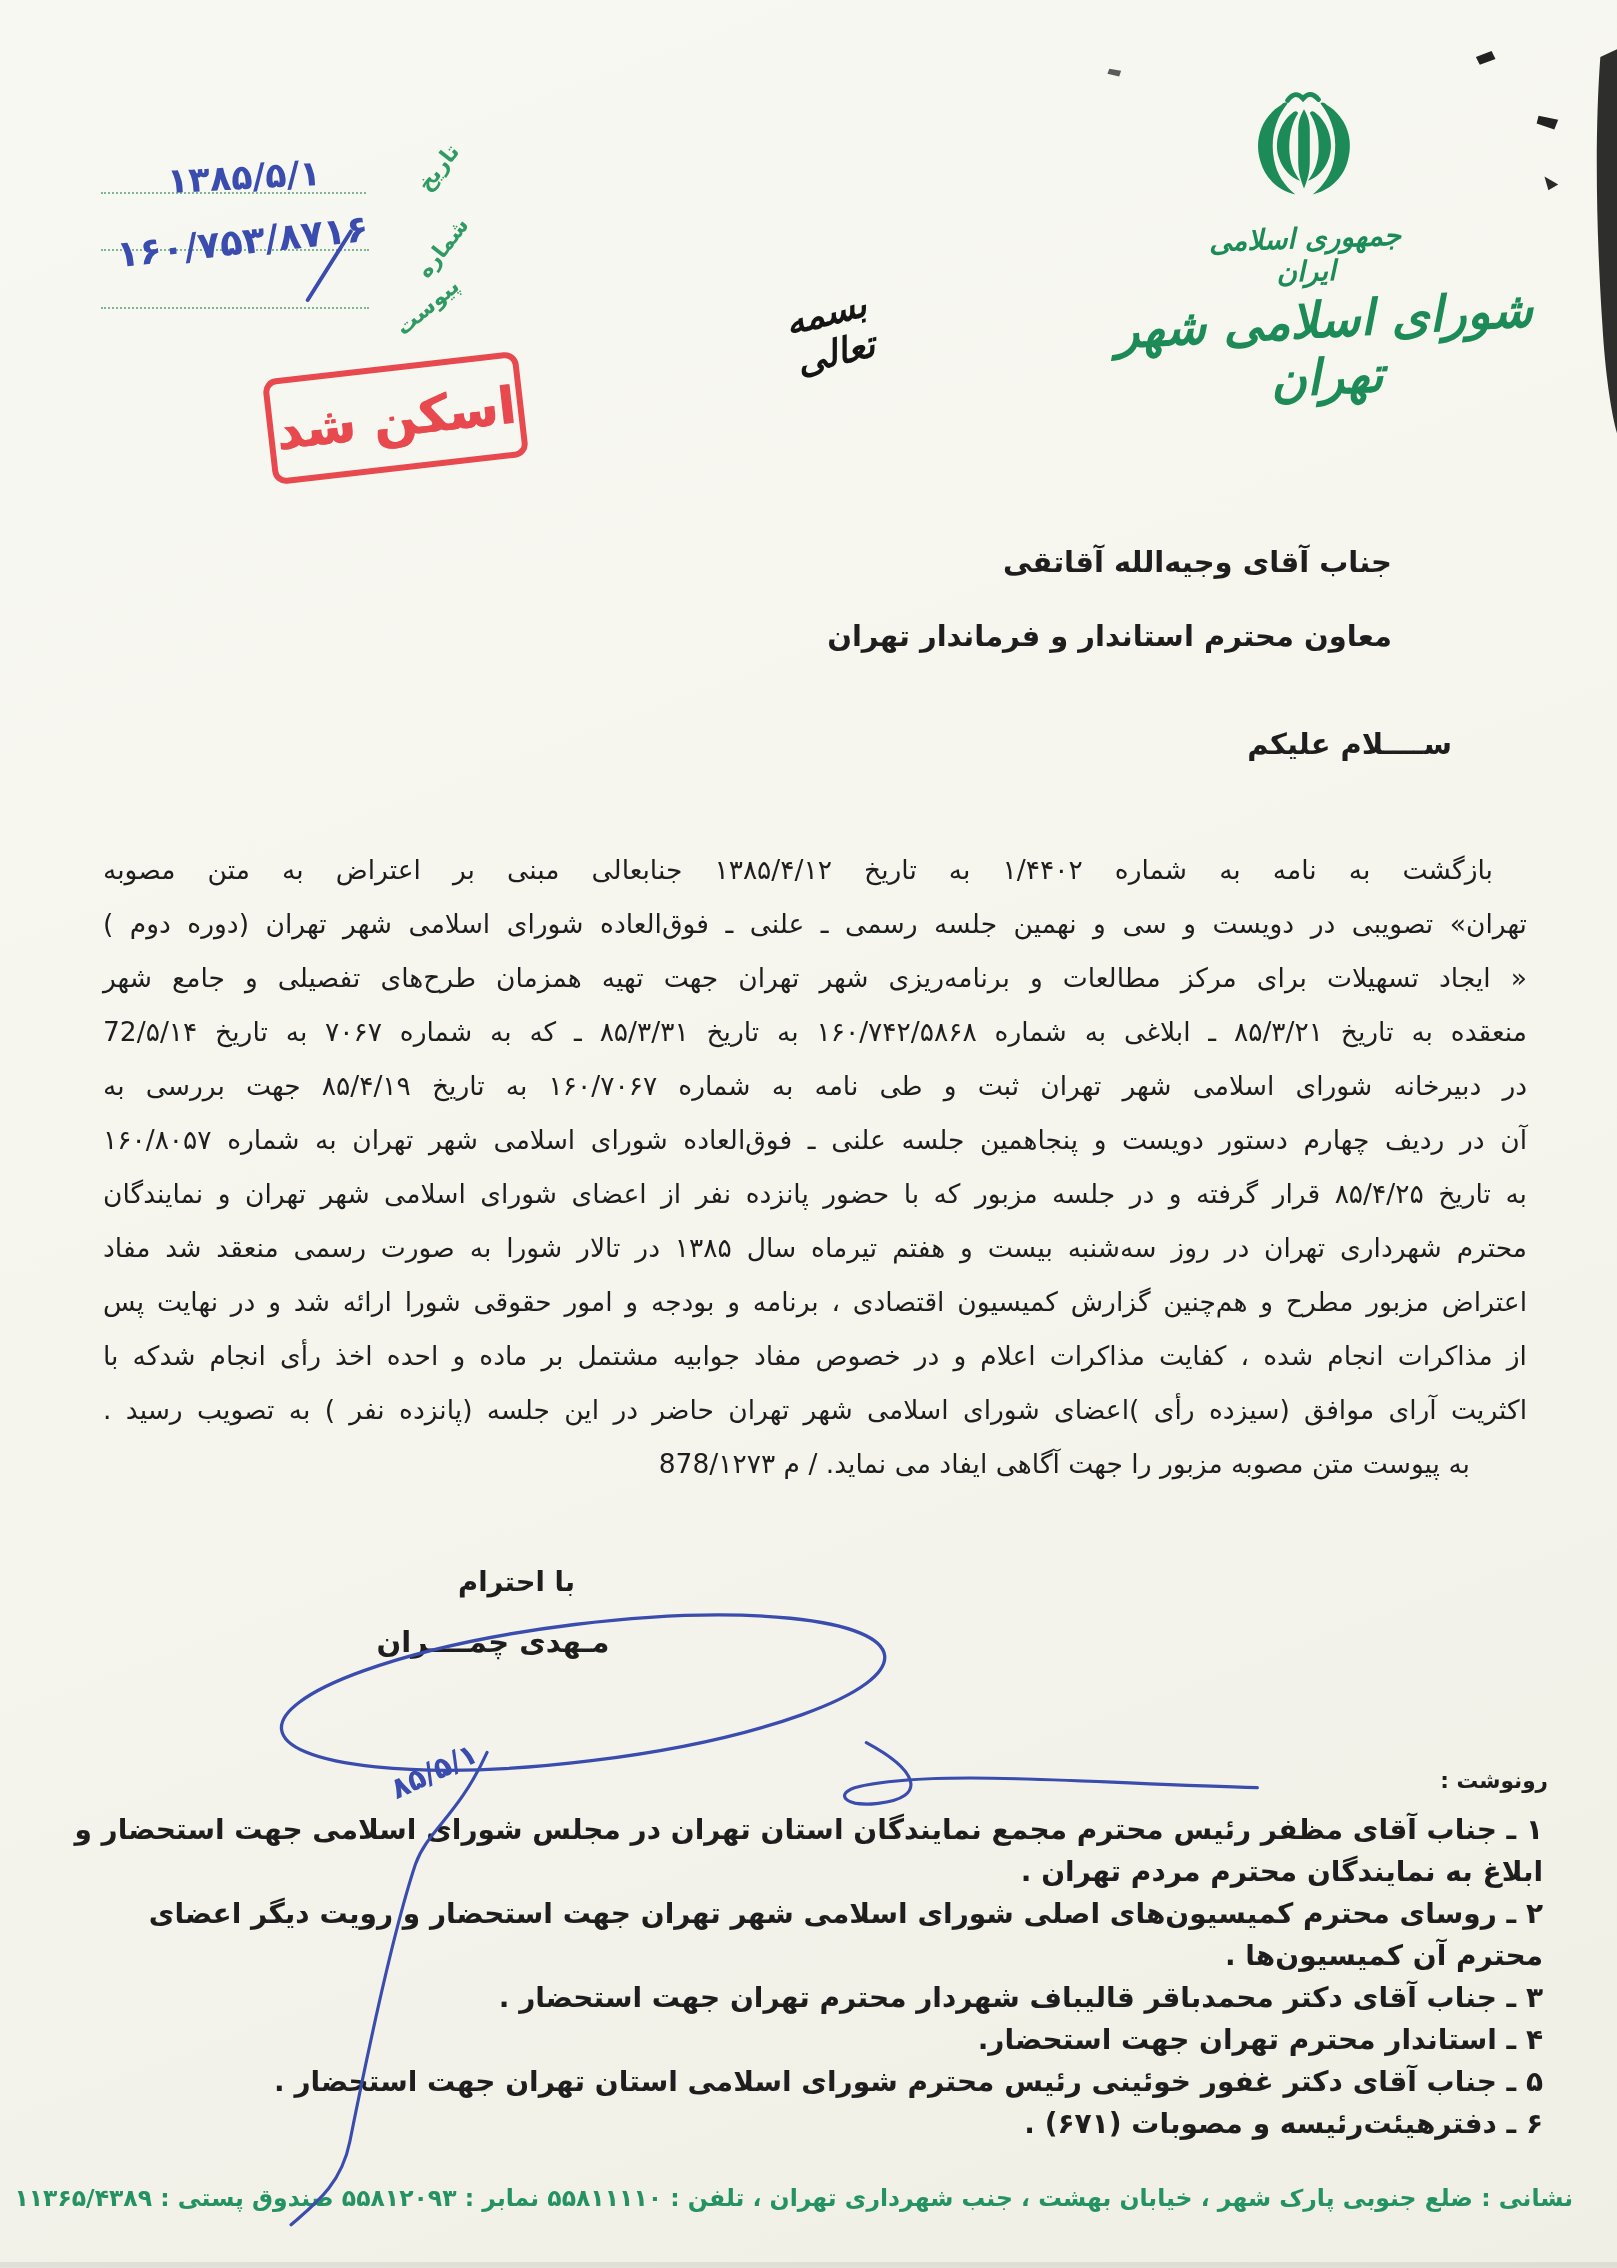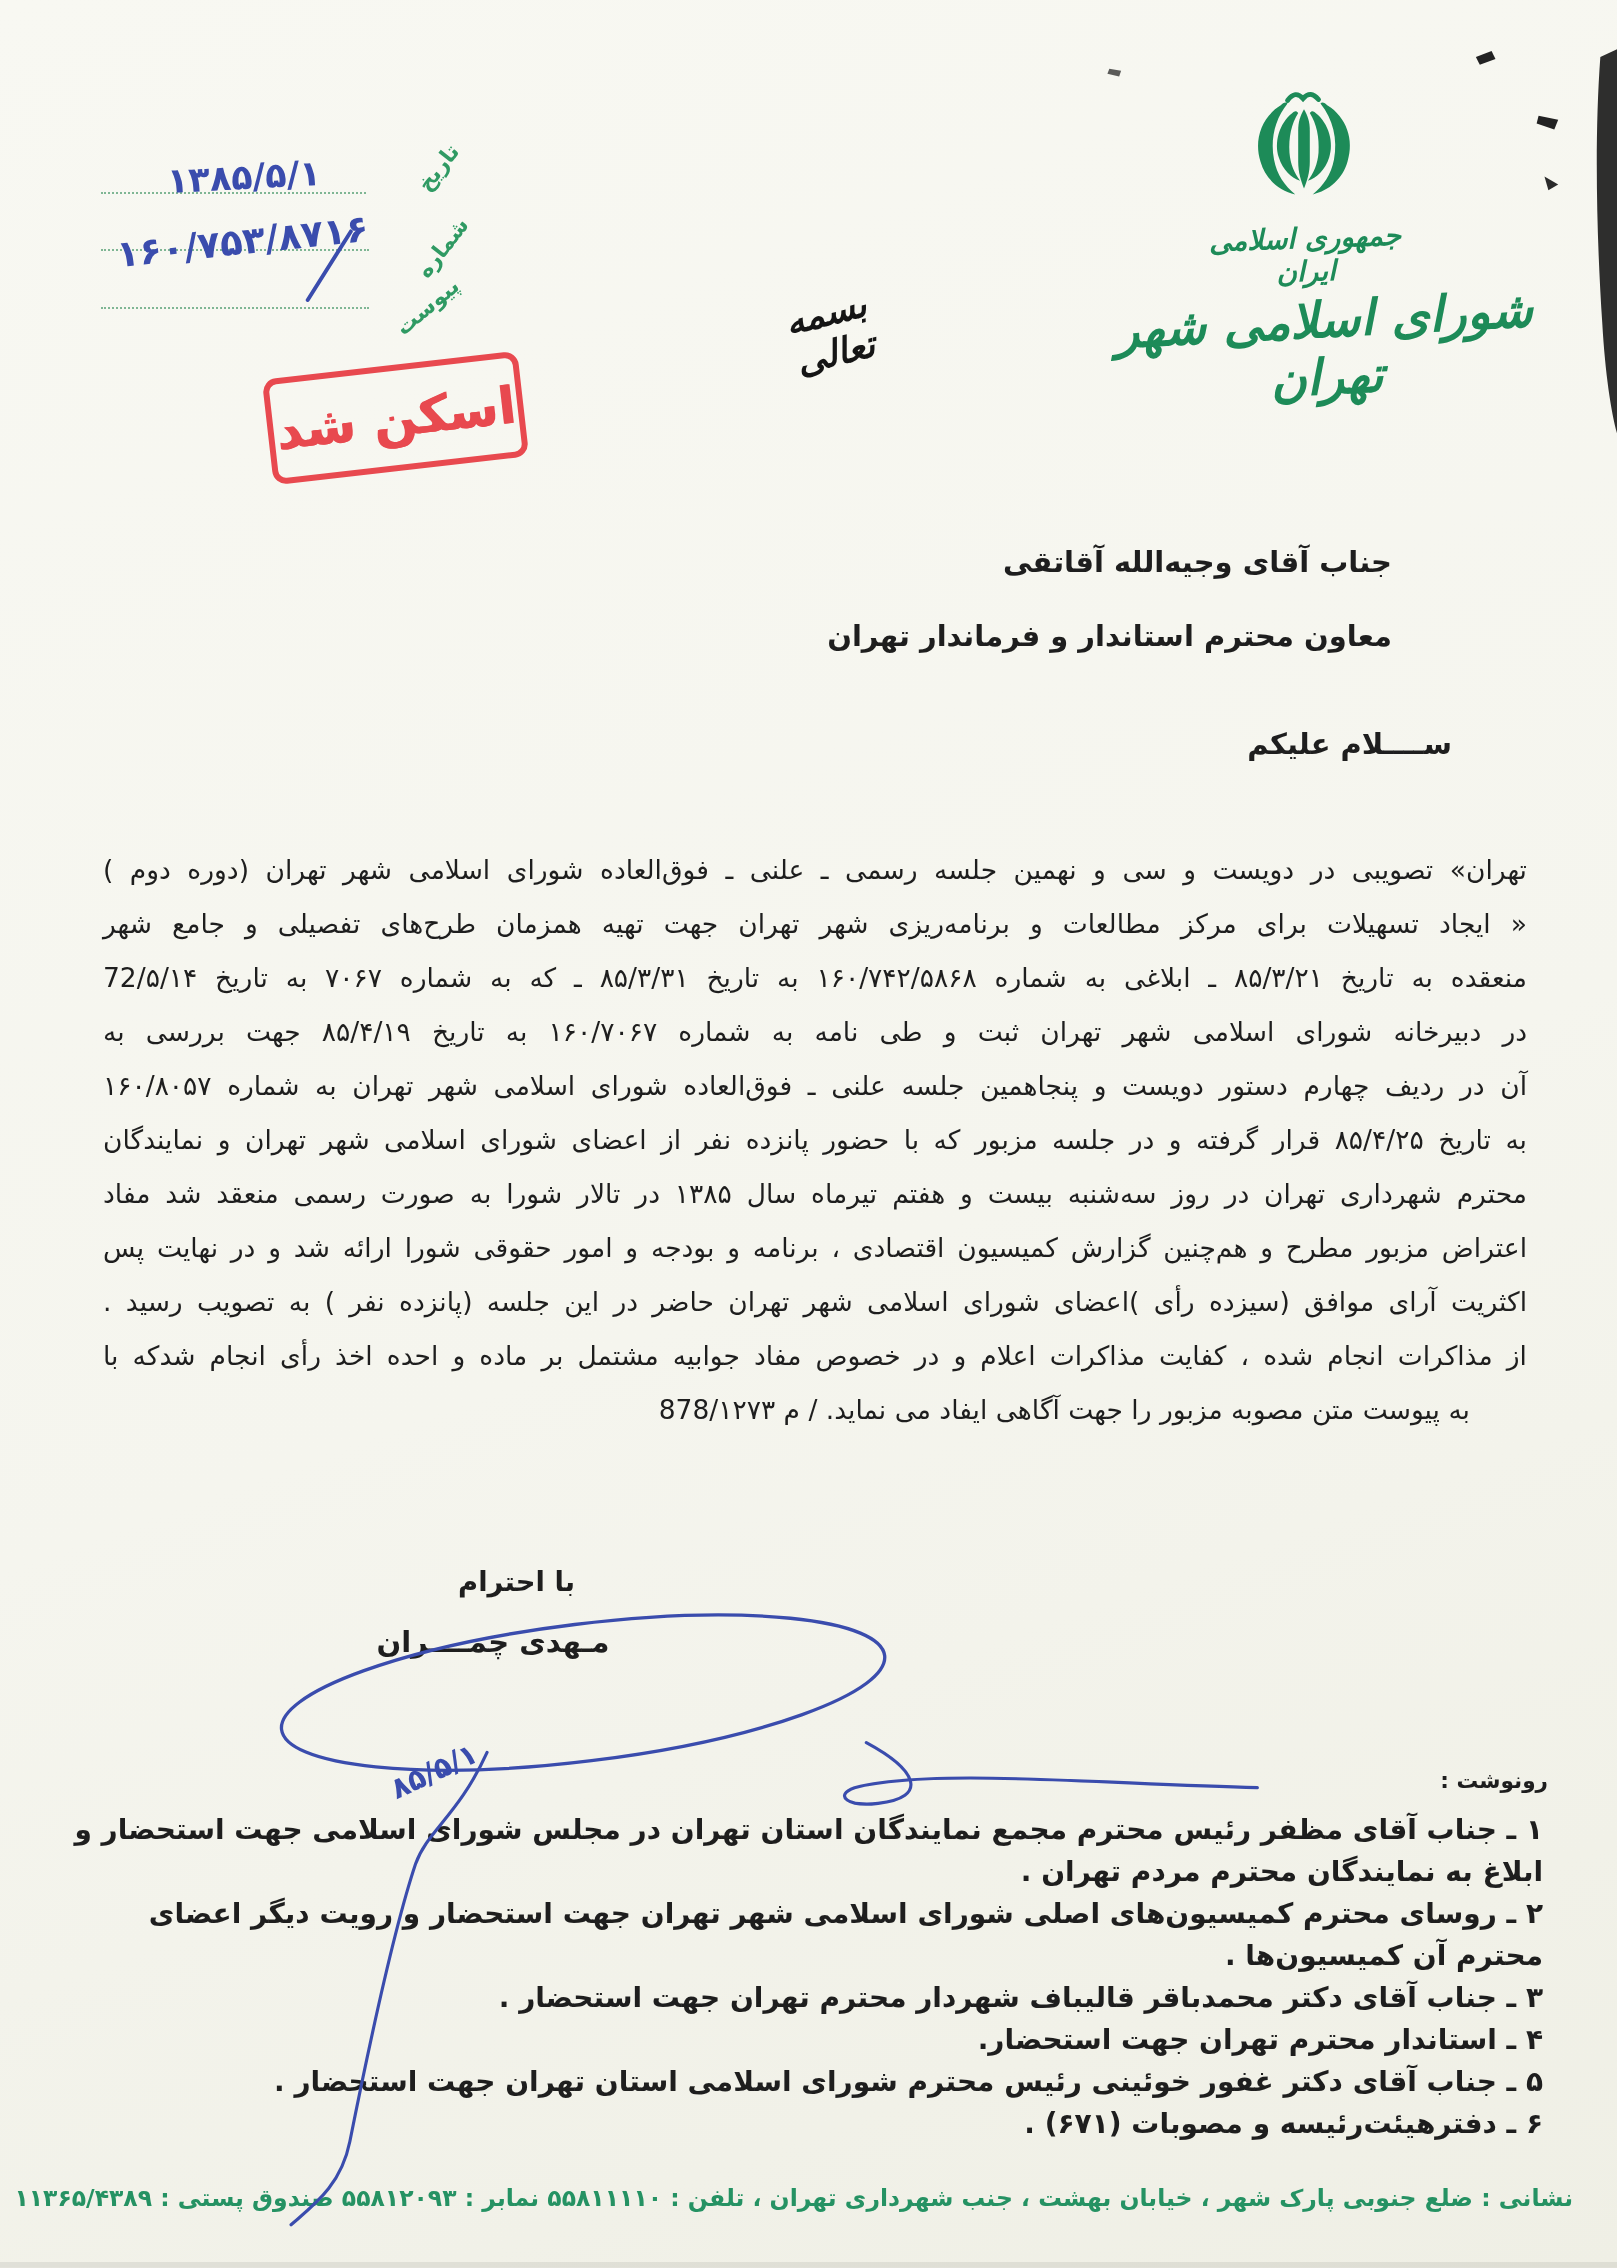--- a/index.html
+++ b/index.html
@@ -107,30 +107,31 @@
 
   <div class="abs stamp">
     <span>اسکن شد</span>
   </div>
 
   <div class="abs rcpt1">جناب آقای وجیه‌الله آقاتقی</div>
   <div class="abs rcpt2">معاون محترم استاندار و فرماندار تهران</div>
   <div class="abs salutation">ســــلام علیکم</div>
 
   <div class="abs body-block">
+    <div class="jline firstline">بازگشت به نامه به شماره ۱/۴۴۰۲ به تاریخ ۱۳۸۵/۴/۱۲ جنابعالی مبنی بر اعتراض به متن مصوبه</div>
     <div class="jline">تهران» تصویبی در دویست و سی و نهمین جلسه رسمی ـ علنی ـ فوق‌العاده شورای اسلامی شهر تهران (دوره دوم )</div>
     <div class="jline">« ایجاد تسهیلات برای مرکز مطالعات و برنامه‌ریزی شهر تهران جهت تهیه همزمان طرح‌های تفصیلی و جامع شهر</div>
     <div class="jline">منعقده به تاریخ ۸۵/۳/۲۱ ـ ابلاغی به شماره ۱۶۰/۷۴۲/۵۸۶۸ به تاریخ ۸۵/۳/۳۱ ـ که به شماره ۷۰۶۷ به تاریخ 72/۵/۱۴</div>
     <div class="jline">در دبیرخانه شورای اسلامی شهر تهران ثبت و طی نامه به شماره ۱۶۰/۷۰۶۷ به تاریخ ۸۵/۴/۱۹ جهت بررسی به</div>
     <div class="jline">آن در ردیف چهارم دستور دویست و پنجاهمین جلسه علنی ـ فوق‌العاده شورای اسلامی شهر تهران به شماره ۱۶۰/۸۰۵۷</div>
     <div class="jline">به تاریخ ۸۵/۴/۲۵ قرار گرفته و در جلسه مزبور که با حضور پانزده نفر از اعضای شورای اسلامی شهر تهران و نمایندگان</div>
     <div class="jline">محترم شهرداری تهران در روز سه‌شنبه بیست و هفتم تیرماه سال ۱۳۸۵ در تالار شورا به صورت رسمی منعقد شد مفاد</div>
     <div class="jline">اعتراض مزبور مطرح و هم‌چنین گزارش کمیسیون اقتصادی ، برنامه و بودجه و امور حقوقی شورا ارائه شد و در نهایت پس</div>
+    <div class="jline">از مذاکرات انجام شده ، کفایت مذاکرات اعلام و در خصوص مفاد جوابیه مشتمل بر ماده و احده اخذ رأی انجام شدکه با</div>
     <div class="jline">اکثریت آرای موافق (سیزده رأی )اعضای شورای اسلامی شهر تهران حاضر در این جلسه (پانزده نفر ) به تصویب رسید .</div>
-    <div class="jline">از مذاکرات انجام شده ، کفایت مذاکرات اعلام و در خصوص مفاد جوابیه مشتمل بر ماده و احده اخذ رأی انجام شدکه با</div>
     <div class="lastline">به پیوست متن مصوبه مزبور را جهت آگاهی ایفاد می نماید. / م 878/۱۲۷۳</div>
   </div>
 
   <div class="abs sig-respect">با احترام</div>
   <div class="abs sig-name">مـهدی چمــــران</div>
   <div class="abs hand hand-signdate">۸۵/۵/۱</div>
 
   <div class="abs cc-label">رونوشت :</div>
   <div class="abs cc-list">
     <div>۱ ـ جناب آقای مظفر رئیس محترم مجمع نمایندگان استان تهران در مجلس شورای اسلامی جهت استحضار و ابلاغ به نمایندگان محترم مردم  تهران .</div>

